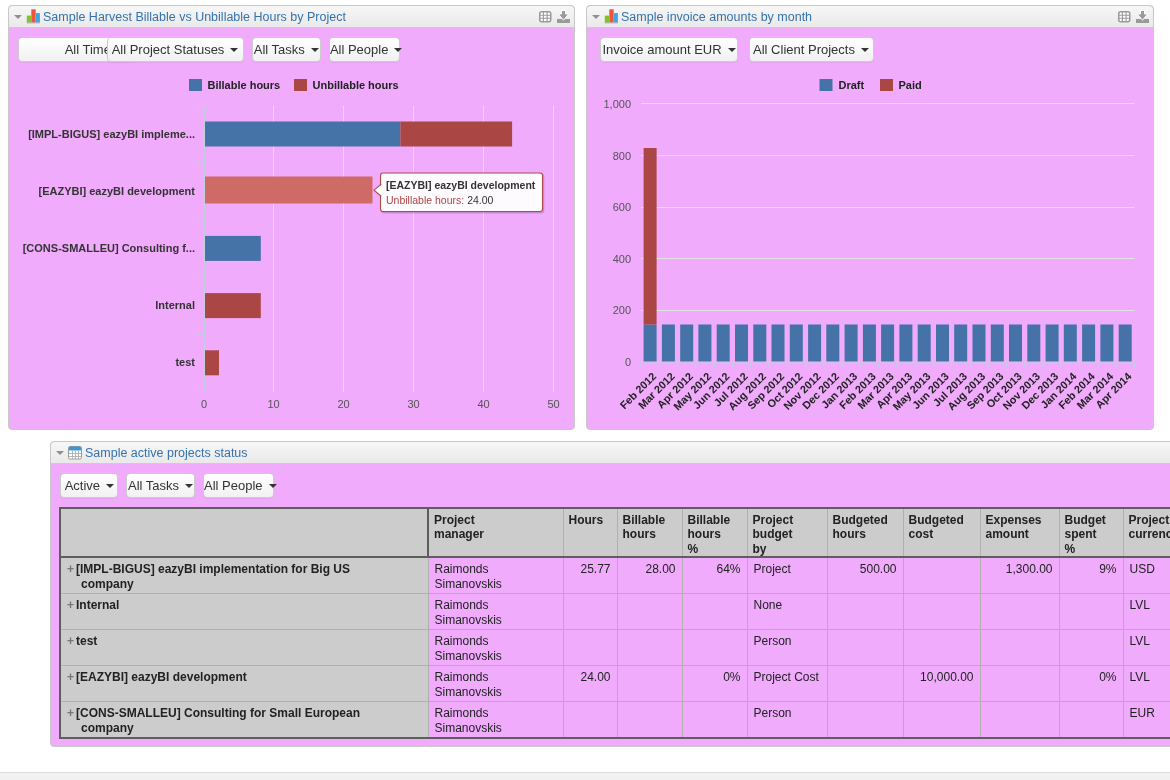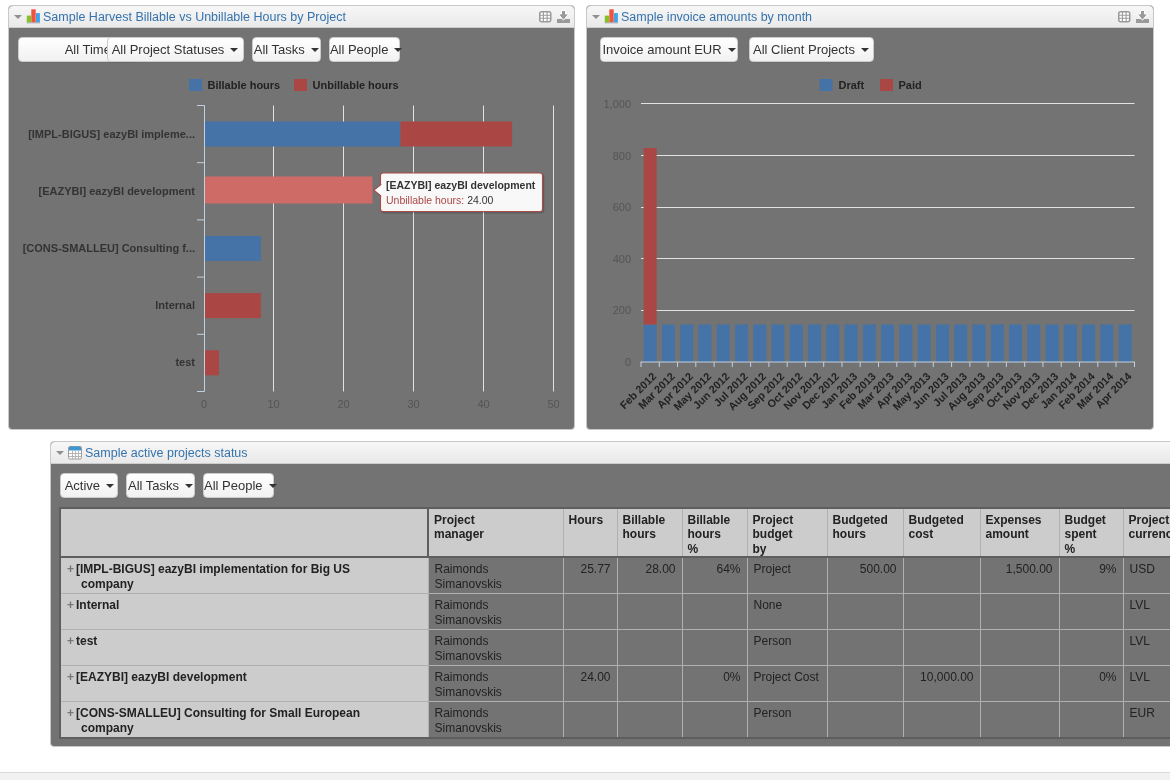--- a/index.html
+++ b/index.html
@@ -2,21 +2,21 @@
 <html><head>
 <meta charset="utf-8">
 <style>
 * { box-sizing: content-box; }
 html,body { margin:0; padding:0; }
 body {
   width:1170px; height:780px; background:#fff; overflow:hidden;
   font-family:"Liberation Sans", sans-serif; position:relative;
 }
 .panel {
-  position:absolute; background:#737373; border:1px solid #c8c8c8; border-radius:4px;
+  position:absolute; background:#f0abfc; border:1px solid #c8c8c8; border-radius:4px;
 }
 .phead {
   position:absolute; left:0; top:0; right:0; height:21px;
   background:linear-gradient(#f7f7f7,#e9e9e9);
   border-bottom:1px solid #ccc; border-radius:4px 4px 0 0;
 }
 .caret-dn {
   position:absolute; width:0; height:0; top:9px;
   border-left:4px solid transparent; border-right:4px solid transparent;
   border-top:4px solid #909090;
@@ -338,21 +338,21 @@
     </tr>
     <tr style="height:36px;">
       <td class="rowhdr"><span class="plus">+</span>[IMPL-BIGUS] eazyBI implementation for Big US<br><span style="padding-left:14px;">company</span></td>
       <td>Raimonds<br>Simanovskis</td>
       <td class="num">25.77</td>
       <td class="num">28.00</td>
       <td class="num">64%</td>
       <td>Project</td>
       <td class="num">500.00</td>
       <td class="num"></td>
-      <td class="num">1,500.00</td>
+      <td class="num">1,300.00</td>
       <td class="num">9%</td>
       <td>USD</td>
     </tr>
     <tr style="height:36px;">
       <td class="rowhdr"><span class="plus">+</span>Internal</td>
       <td>Raimonds<br>Simanovskis</td>
       <td class="num"></td>
           <td class="num"></td>
           <td class="num"></td>
       <td>None</td>

